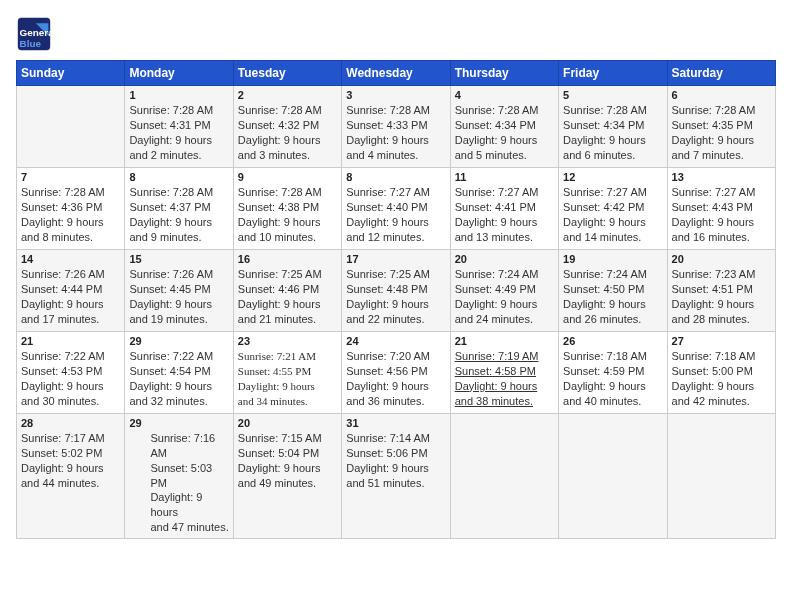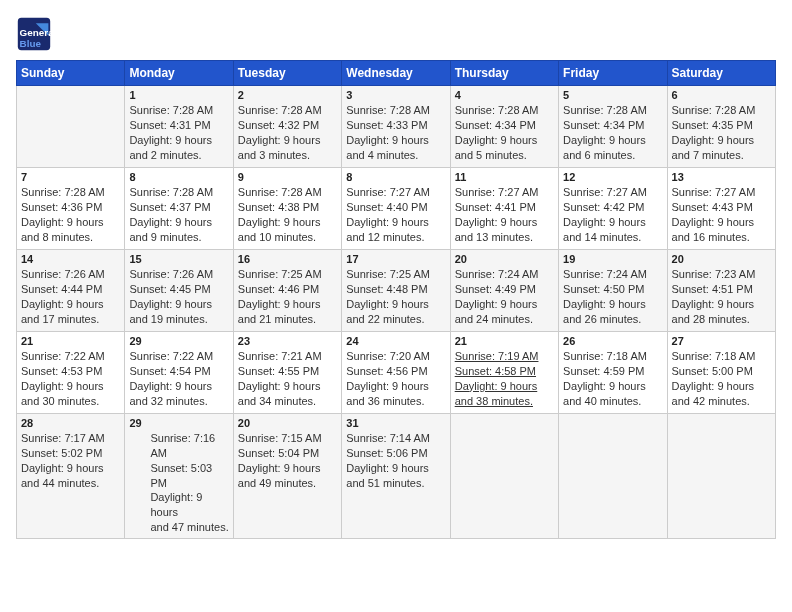--- a/index.html
+++ b/index.html
@@ -271,21 +271,21 @@
           </td>
           <td>
             <span class="day-num">29</span>
             <div class="cell-content" style="white-space: pre-line;">Sunrise: 7:22 AM
 Sunset: 4:54 PM
 Daylight: 9 hours
 and 32 minutes.</div>
           </td>
           <td>
             <span class="day-num">23</span>
-            <div class="cell-content" style="white-space: pre-line;">Sunrise: 7:21 AM
+            <div class="cell-content" style="white-space: pre-line; font-family: Liberation Serif, serif;">Sunrise: 7:21 AM
 Sunset: 4:55 PM
 Daylight: 9 hours
 and 34 minutes.</div>
           </td>
           <td>
             <span class="day-num">24</span>
             <div class="cell-content" style="white-space: pre-line;">Sunrise: 7:20 AM
 Sunset: 4:56 PM
 Daylight: 9 hours
 and 36 minutes.</div>

